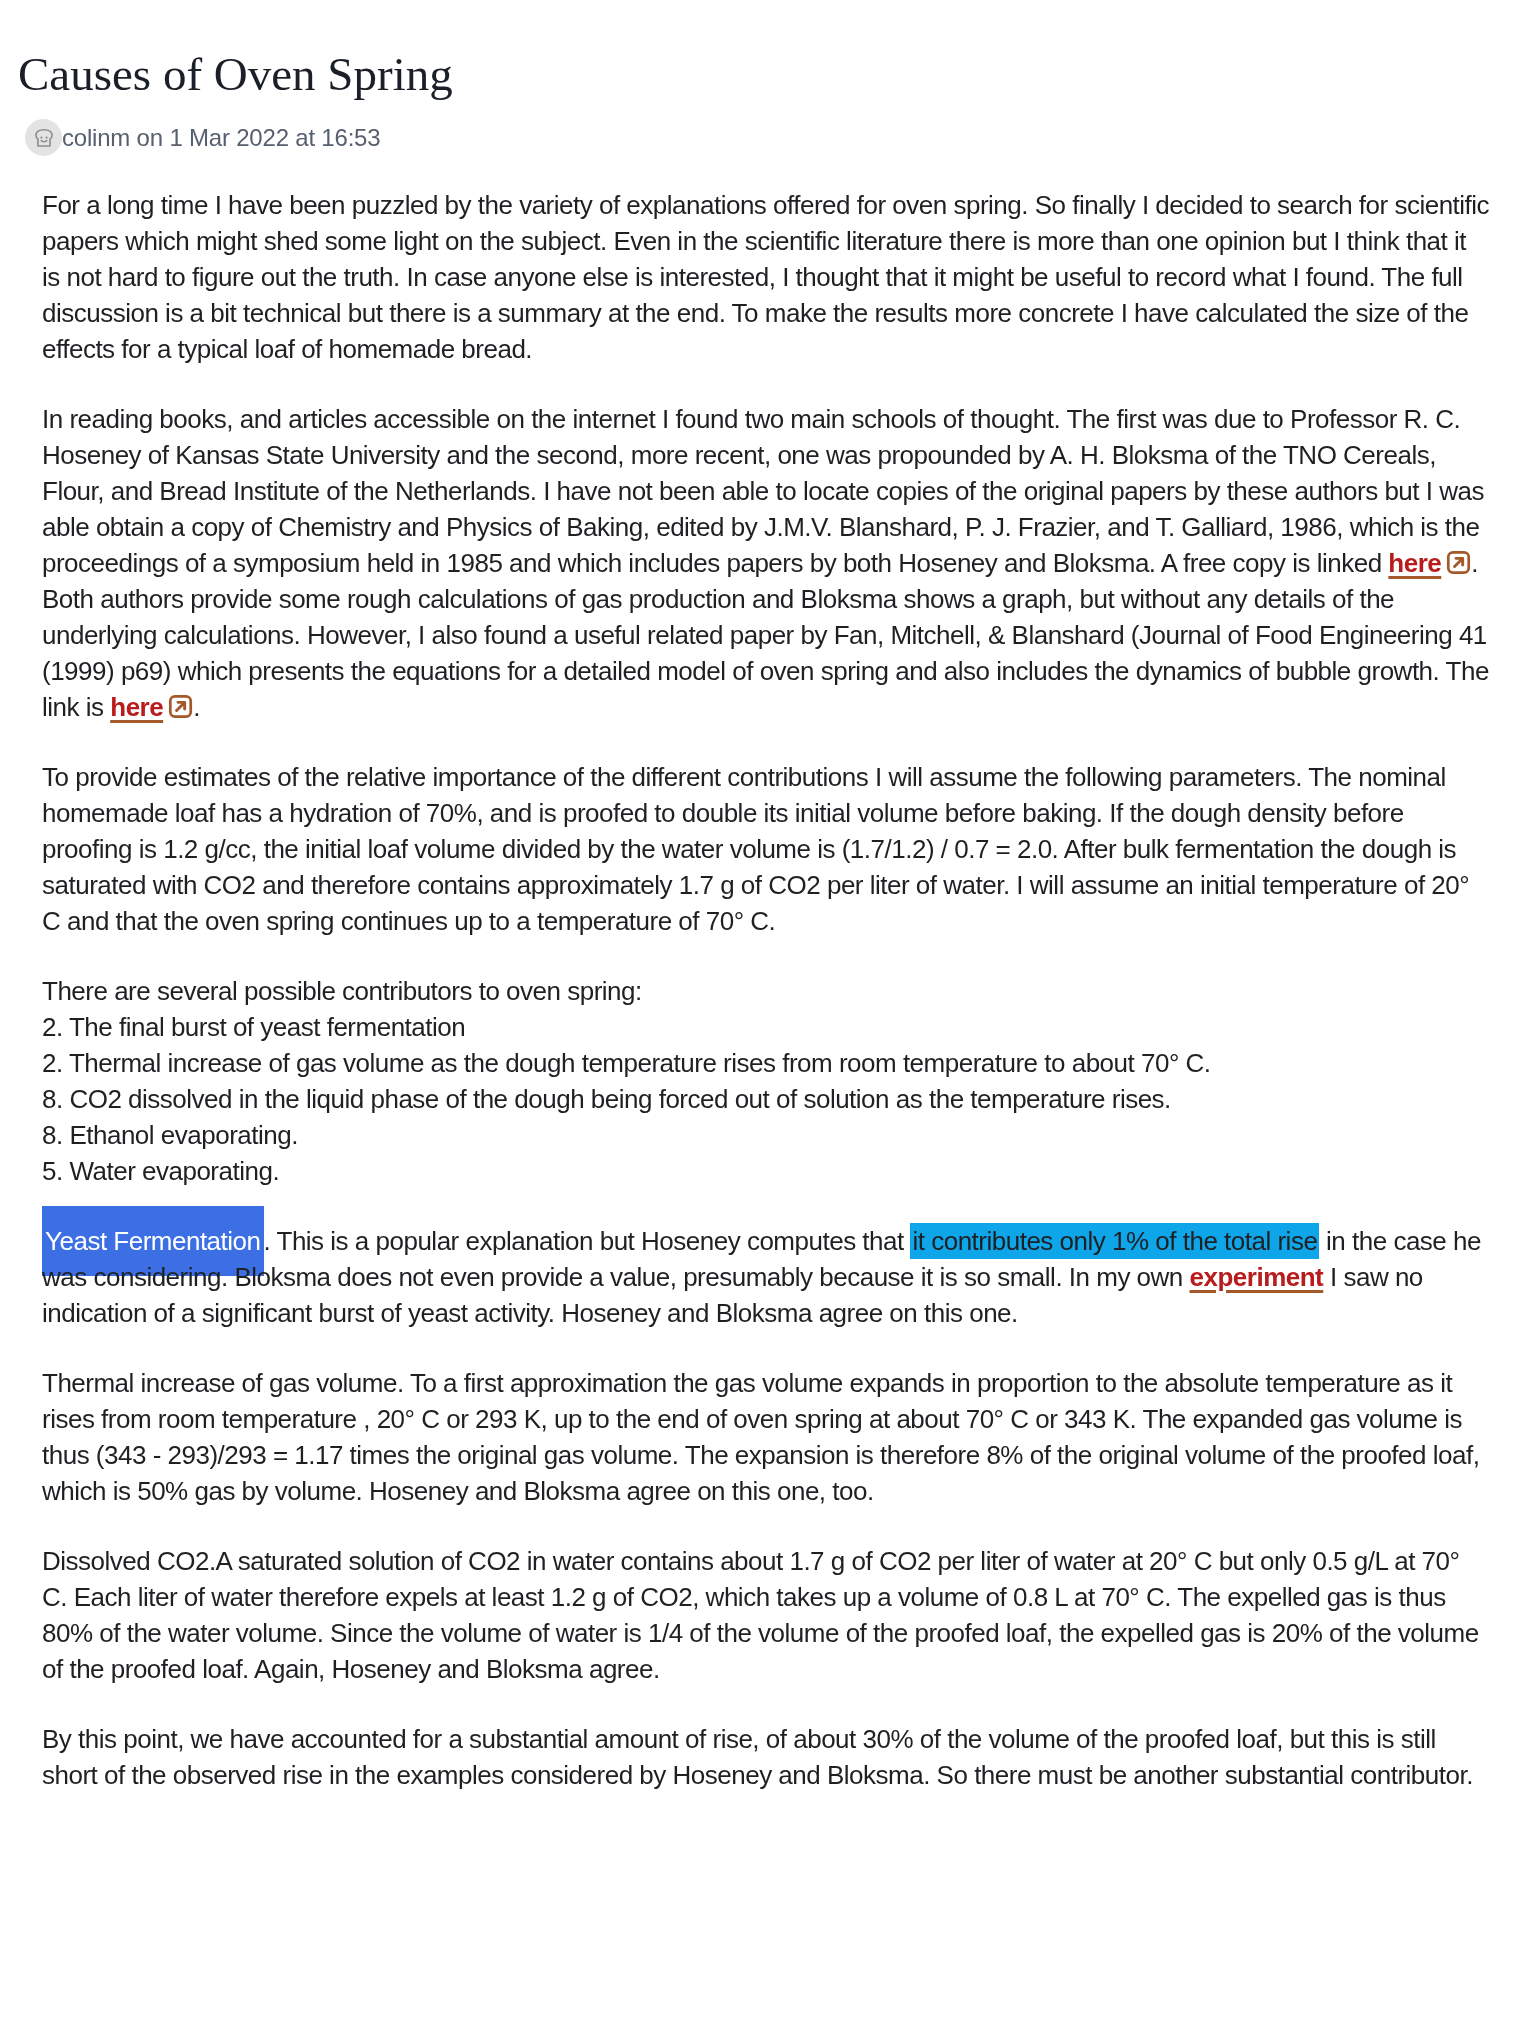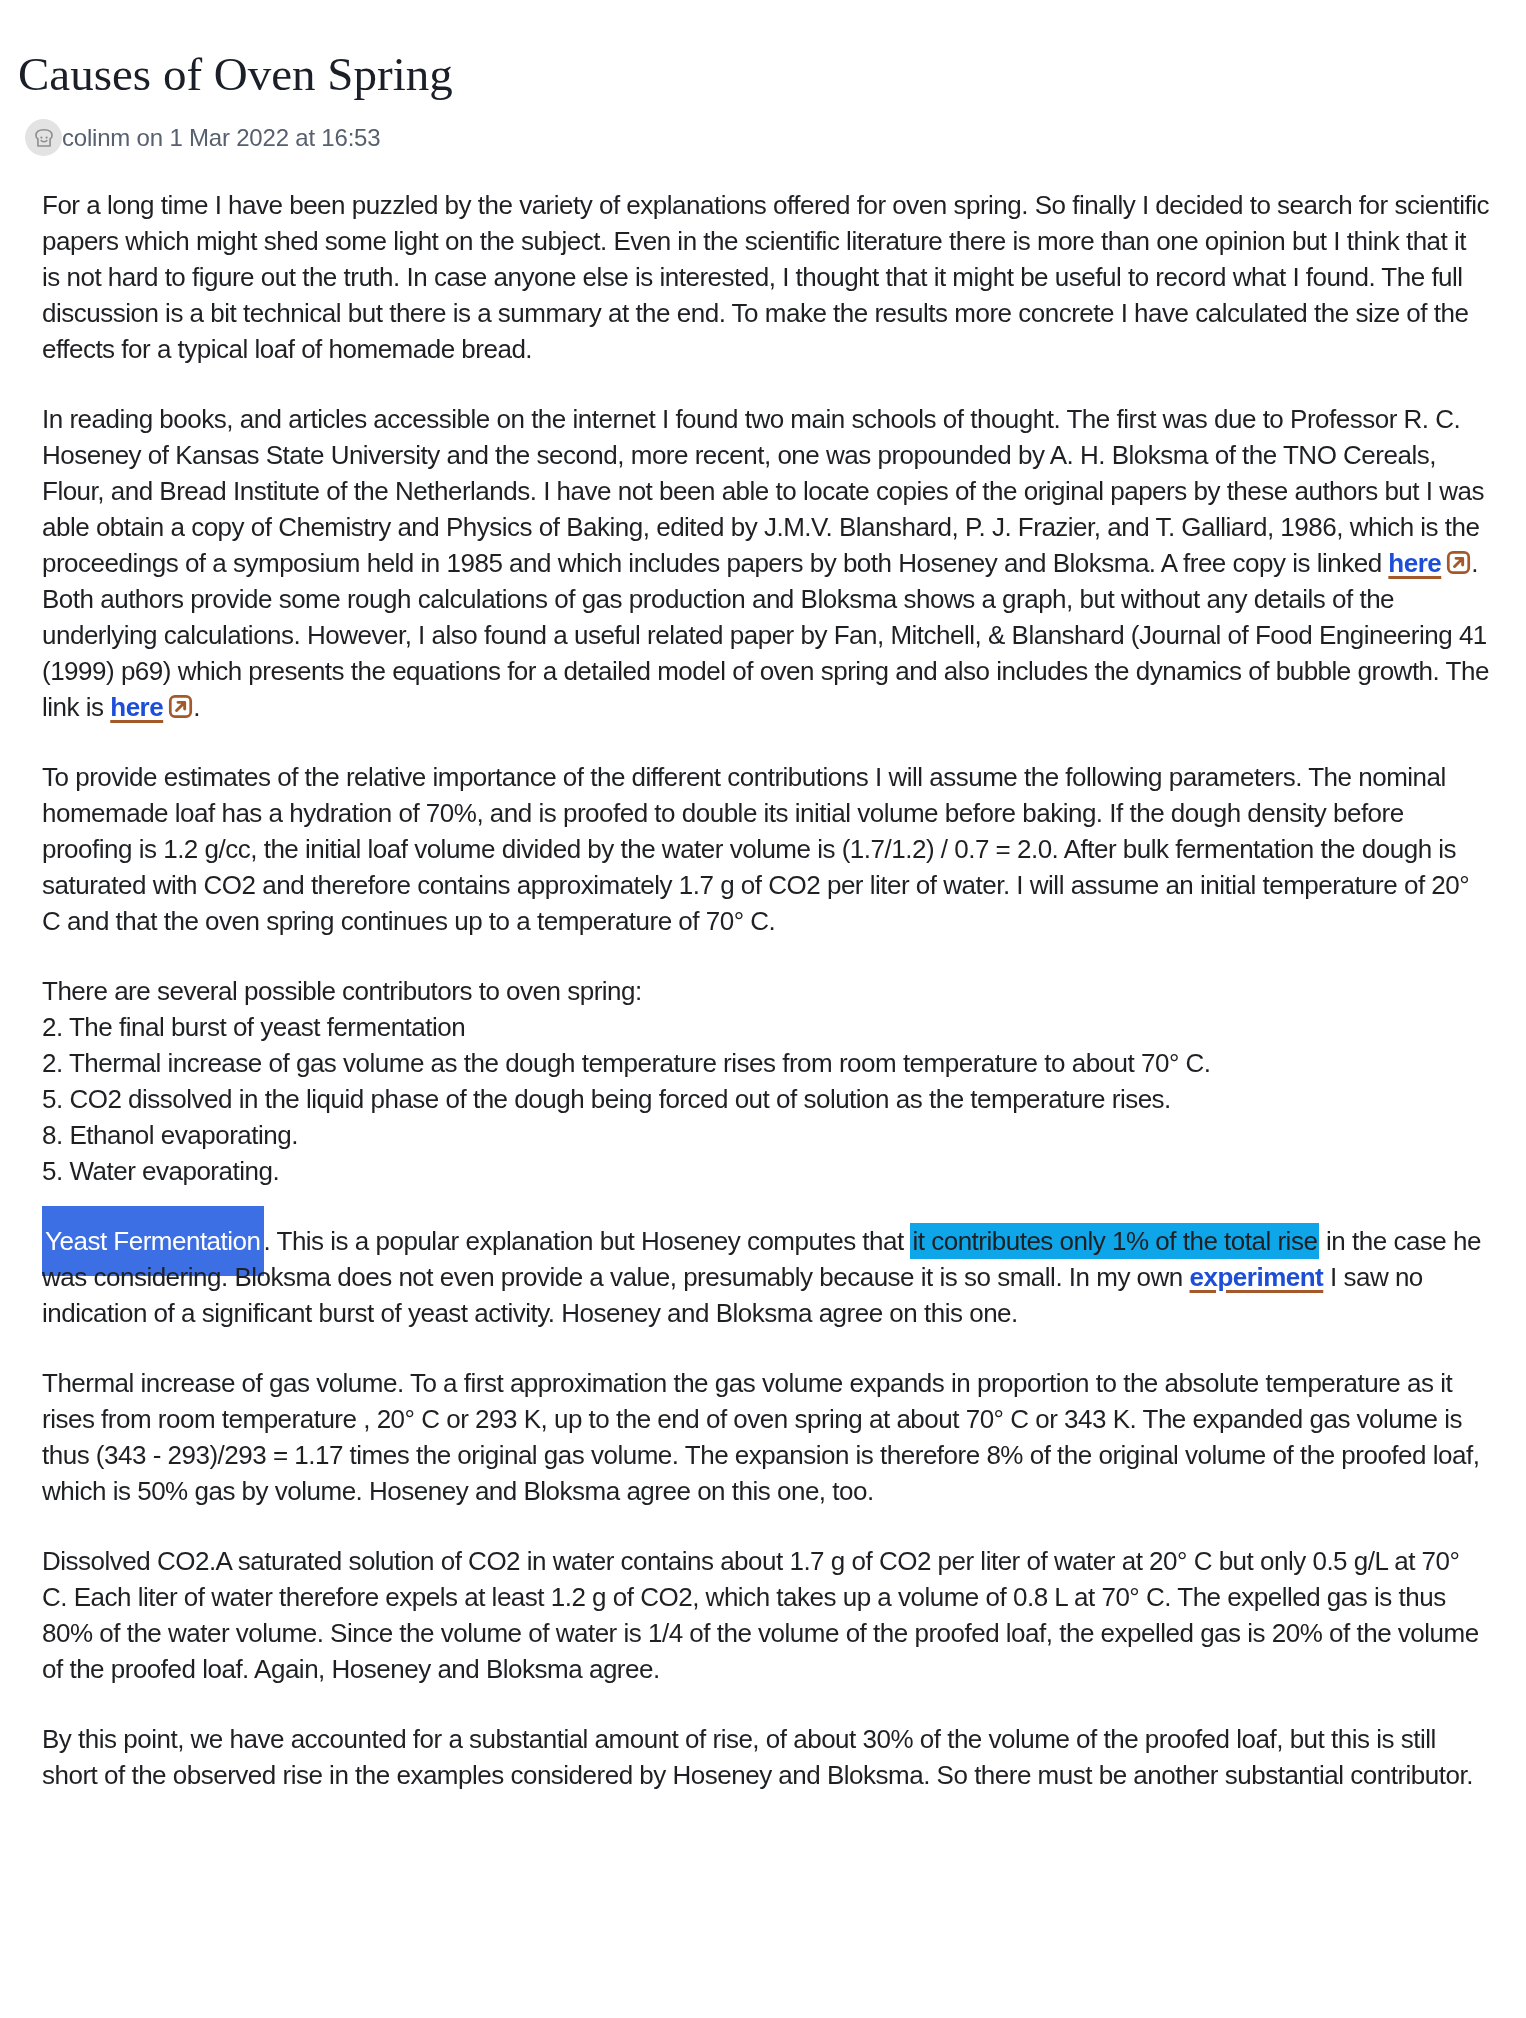--- a/index.html
+++ b/index.html
@@ -55,21 +55,21 @@
   .post-body p {
     margin: 34px 0;
   }
   .post-body p.first {
     margin-top: 31px;
   }
   .list-block div {
     margin: 0;
   }
   a.link {
-    color: #1d4ed8;
+    color: #b91c1c;
     font-weight: 700;
     text-decoration: underline;
     text-decoration-color: #a3592a;
     text-decoration-thickness: 2.5px;
     text-underline-offset: 4px;
     cursor: pointer;
   }
   .ext-icon {
     display: inline-block;
     vertical-align: -3px;
@@ -116,21 +116,21 @@
             <rect x="2.2" y="2.2" width="19.6" height="19.6" rx="4.5" fill="none" stroke="#a3592a" stroke-width="2.6"></rect>
             <path d="M8.2 15.8 L15.4 8.6 M9.6 8 L16 8 L16 14.4" fill="none" stroke="#a3592a" stroke-width="2.8" stroke-linecap="round" stroke-linejoin="round"></path>
           </svg></a><span>.</span></p>
 
     <p>To provide estimates of the relative importance of the different contributions I will assume the following parameters. The nominal homemade loaf has a hydration of 70%, and is proofed to double its initial volume before baking. If the dough density before proofing is 1.2 g/cc, the initial loaf volume divided by the water volume is (1.7/1.2) / 0.7 = 2.0. After bulk fermentation the dough is saturated with CO2 and therefore contains approximately 1.7 g of CO2 per liter of water. I will assume an initial temperature of 20° C and that the oven spring continues up to a temperature of 70° C.</p>
 
     <div class="list-block">
       <div>There are several possible contributors to oven spring:</div>
       <div>2. The final burst of yeast fermentation</div>
       <div>2. Thermal increase of gas volume as the dough temperature rises from room temperature to about 70° C.</div>
-      <div>5. CO2 dissolved in the liquid phase of the dough being forced out of solution as the temperature rises.</div>
+      <div>8. CO2 dissolved in the liquid phase of the dough being forced out of solution as the temperature rises.</div>
       <div>8. Ethanol evaporating.</div>
       <div>5. Water evaporating.</div>
     </div>
 
     <p><span class="selected">Yeast Fermentation</span><span>. This is a popular explanation but Hoseney computes that </span><mark class="hl">it contributes only 1% of the total rise</mark><span> in the case he was considering. Bloksma does not even provide a value, presumably because it is so small. In my own </span><a class="link">experiment</a><span> I saw no indication of a significant burst of yeast activity. Hoseney and Bloksma agree on this one.</span></p>
 
     <p>Thermal increase of gas volume. To a first approximation the gas volume expands in proportion to the absolute temperature as it rises from room temperature , 20° C or 293 K, up to the end of oven spring at about 70° C or 343 K. The expanded gas volume is thus (343 - 293)/293 = 1.17 times the original gas volume. The expansion is therefore 8% of the original volume of the proofed loaf, which is 50% gas by volume. Hoseney and Bloksma agree on this one, too.</p>
 
     <p>Dissolved CO2.A saturated solution of CO2 in water contains about 1.7 g of CO2 per liter of water at 20° C but only 0.5 g/L at 70° C. Each liter of water therefore expels at least 1.2 g of CO2, which takes up a volume of 0.8 L at 70° C.  The expelled gas is thus 80% of the water volume. Since the volume of water is 1/4 of the volume of the proofed loaf, the expelled gas is 20% of the volume of the proofed loaf. Again, Hoseney and Bloksma agree.</p>
 

